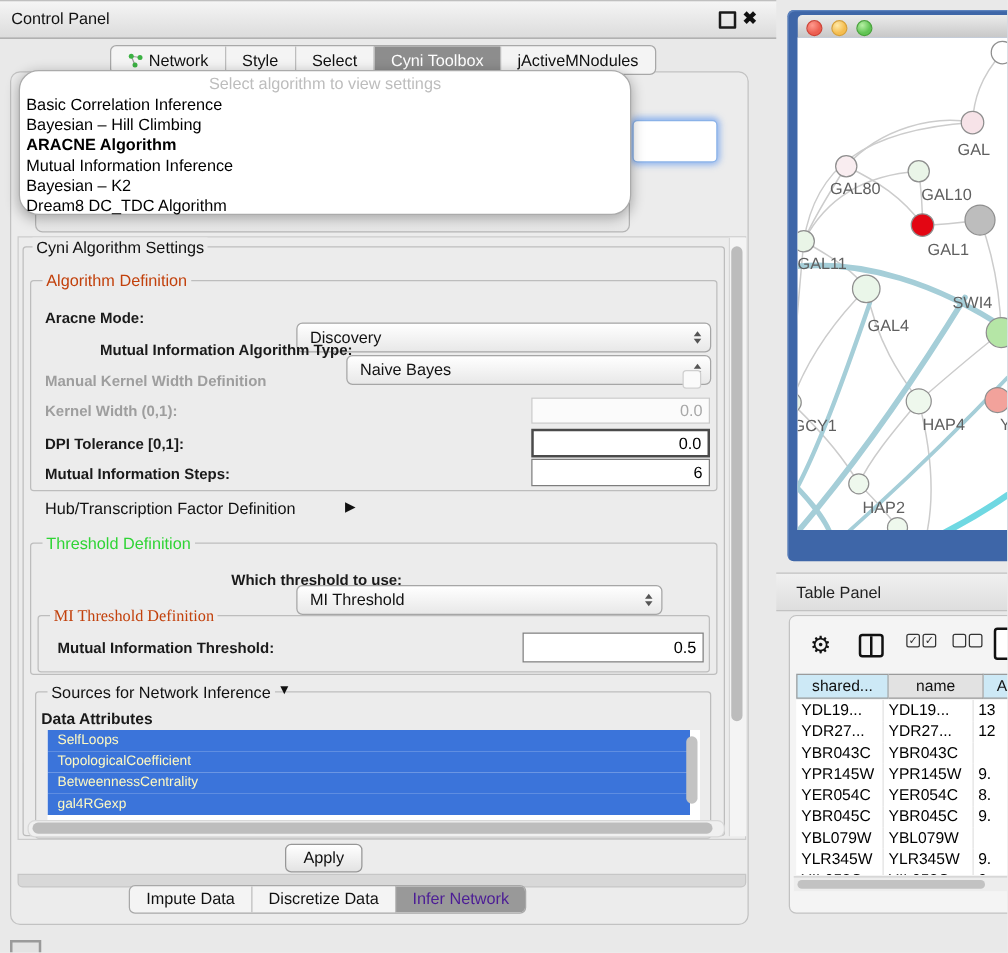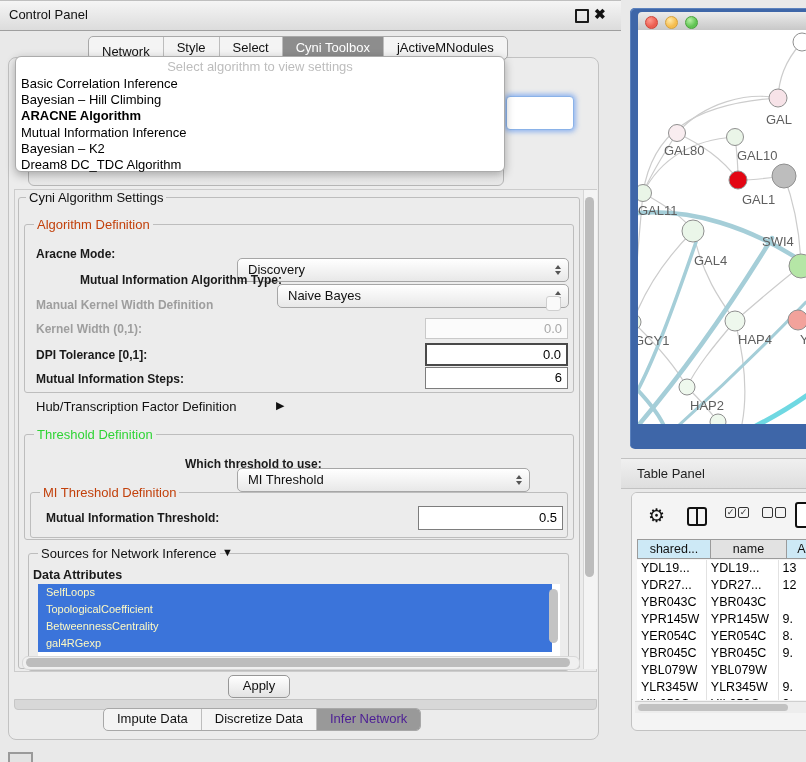--- a/index.html
+++ b/index.html
@@ -15,27 +15,27 @@
   .float-btn{position:absolute;left:575px;top:8px;width:10px;height:10px;border:2px solid #1a1a1a;border-radius:1px;}
   .close-btn{position:absolute;left:594px;top:5px;font-size:14px;font-weight:bold;color:#111;}
 
   .panel{left:8px;top:57px;width:589px;height:681px;background:#ececec;
     border:1px solid #c2c2c2;border-radius:8px;}
 
   
   .tabbar{left:88px;top:36px;height:22px;display:flex;background:#f4f4f4;
     border:1px solid #a8a8a8;border-radius:5px;overflow:hidden;z-index:20;}
   .tabbar .tab{display:flex;align-items:center;gap:4px;padding:0 13px;font-size:13px;color:#111;
-    border-left:1px solid #bdbdbd;line-height:21px;white-space:nowrap;flex-direction:column;}
+    border-left:1px solid #bdbdbd;line-height:21px;white-space:nowrap;}
   .tabbar .tab:first-child{border-left:none;}
   .tabbar .tab.sel{background:#8d8d8d;color:#fff;}
 
   
   .popup{left:15px;top:56px;width:488px;height:114px;background:#fff;
-    border:1px solid #ababab;border-radius:6px;z-index:50;
+    border:1px solid #ababab;border-radius:16px;z-index:50;
     box-shadow:0 3px 10px rgba(0,0,0,.3);}
   .popup .hint{position:absolute;left:0;right:0;top:2px;text-align:center;color:#bdbdbd;font-size:13px;}
   .popup .items{position:absolute;left:3px;top:19px;right:3px;}
   .popup .item{font-size:13px;color:#000;line-height:16.2px;padding-left:2px;white-space:nowrap;}
   .popup .item.bold{font-weight:bold;}
 
   
   .focus-box{left:506px;top:96px;width:66px;height:32px;background:#fff;border:1px solid #8ab2e8;
     border-radius:4px;box-shadow:0 0 5px 2px rgba(95,150,240,.65);z-index:5;}
   .combo-sliver{left:28px;top:150px;width:474px;height:34px;border:1px solid #b5b5b5;border-radius:6px;
@@ -239,21 +239,21 @@
   <span class="lbl" style="left:185px;top:457px;">Which threshold to use:</span>
   <div class="combo" style="left:237px;top:452px;width:291px;height:22px;">
     <span class="val">MI Threshold</span>
     <span class="spin">
         <i class="up"></i>
         <i class="dn"></i>
       </span>
   </div>
 
   <div class="abs group" style="left:30px;top:492px;width:536px;height:44px;"></div>
-  <span class="gtitle blue" style="left:40px;top:485px;">MI Threshold Definition</span>
+  <span class="gtitle blue" style="left:40px;top:485px;font-family:Liberation Serif, serif;">MI Threshold Definition</span>
 
   <span class="lbl" style="left:46px;top:511px;">Mutual Information Threshold:</span>
   <div class="field mid" style="left:418px;top:506px;width:145px;height:24px;line-height:22px;">0.5</div>
 
   <div class="abs group" style="left:28px;top:553px;width:539px;height:116px;"></div>
   <span class="gtitle" style="left:38px;top:546px;color:#111;">Sources for Network Inference</span>
   <span class="abs tri" style="left:222px;top:546px;">▼</span>
   <span class="lbl" style="left:33px;top:568px;font-size:12.5px;">Data Attributes</span>
 
   <div class="abs attrlist">

